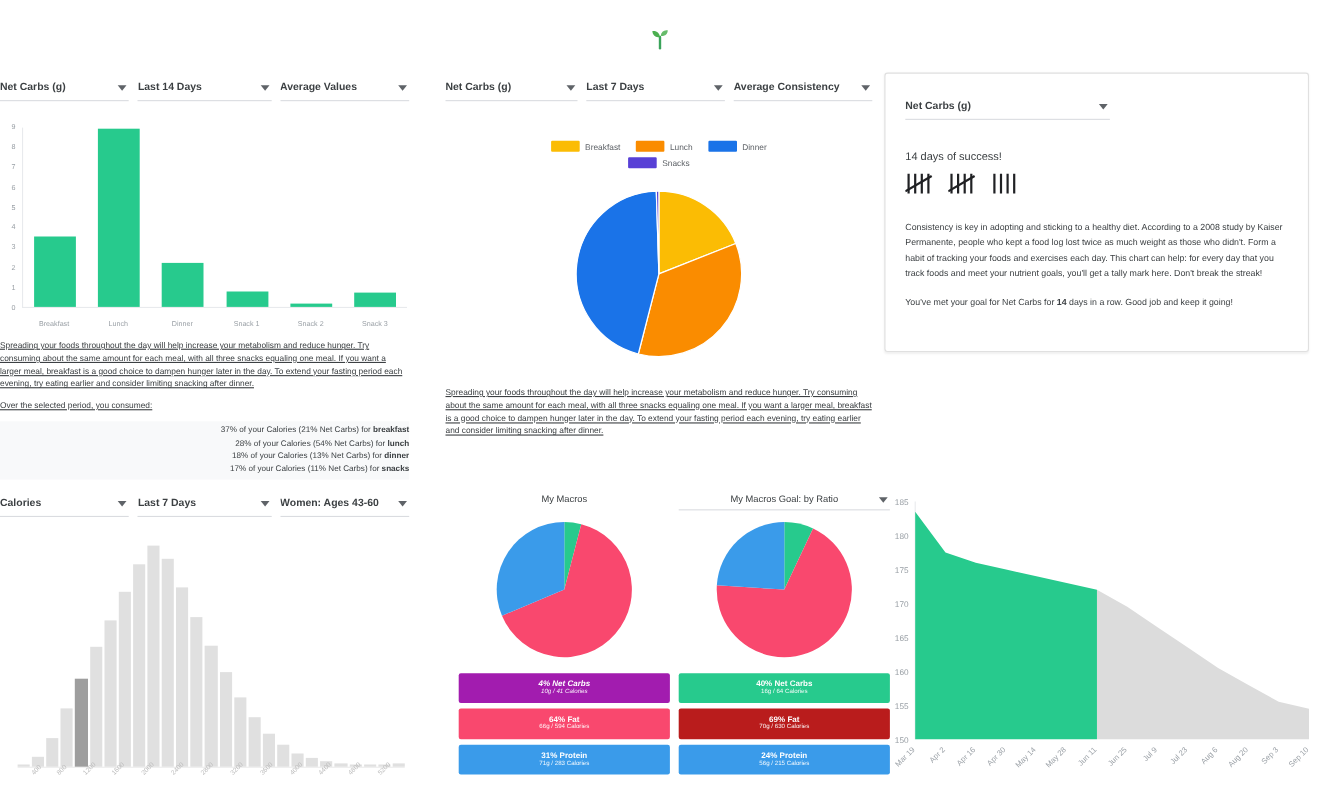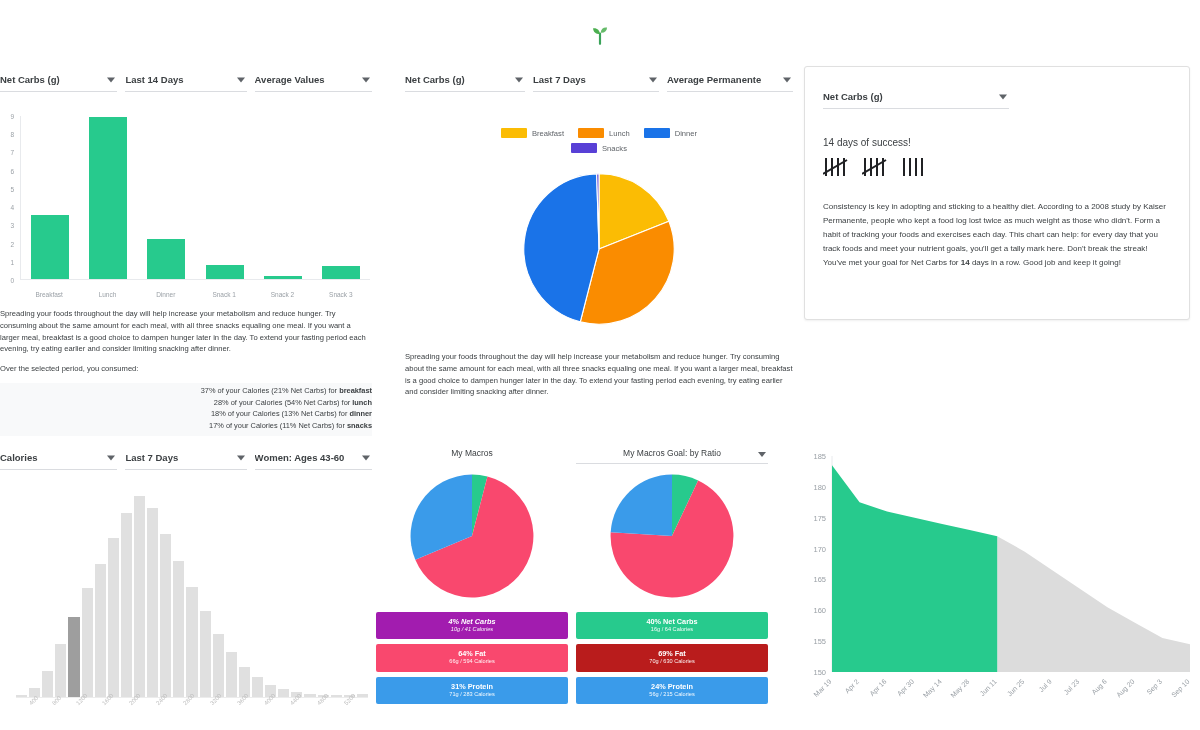--- a/index.html
+++ b/index.html
@@ -52,21 +52,21 @@
              transform: translateY(-50%); }
   .bc-bars { position: absolute; left: 0; right: 0; top: 0; bottom: 0;
              display: flex; align-items: flex-end; }
   .bc-col { flex: 1; display: flex; flex-direction: column;
             align-items: center; justify-content: flex-end; height: 100%; }
   .bc-bar { width: 38px; background: #27ca8d; }
   .bc-labels { position: absolute; left: 20px; right: 2px; bottom: 4px;
                display: flex; }
   .bc-lab { flex: 1; text-align: center; font-size: 6.5px; color: #9aa0a6; }
 
-  .body-text { font-size: 7.6px; line-height: 1.55; color: #3c4043; }
+  .body-text { font-size: 7.6px; line-height: 1.55; color: #3c4043; text-decoration: underline; }
   .body-text p { margin-bottom: 8px; }
   .stats { background: #f8f9fa; padding: 2px 0 4px 0; }
   .stats div { font-size: 7.4px; line-height: 1.58; color: #3c4043; text-align: right; }
   .stats b { font-weight: 700; }
 
   
   #p-midpie { left: 405px; top: 68px; width: 388px; }
   #p-midpie .dd-row .dd:nth-child(1){ width:120px; }
   #p-midpie .dd-row .dd:nth-child(2){ width:126px; }
   #p-midpie .dd-row .dd:nth-child(3){ width:126px; }
@@ -80,42 +80,42 @@
   .pie-wrap { display: flex; justify-content: center; margin-top: 16px; }
 
   
   #p-tally { left: 804px; top: 66px; width: 386px; height: 254px;
              background: #fff; border: 1px solid #e0e0e0; border-radius: 3px;
              box-shadow: 0 1px 2px rgba(60,64,67,.08); padding: 18px 18px 12px 18px; }
   #p-tally .dd { width: 186px; font-size: 9.5px; }
   .tally-head { font-size: 10px; margin-top: 28px; color: #3c4043; }
   .tally-marks { margin-top: 8px; display: flex; gap: 9px; align-items: flex-start; }
   .tally-body { margin-top: 22px; font-size: 8px; line-height: 1.75; color: #3c4043; }
-  .tally-body p + p { }
+  .tally-body p + p { margin-top: 12px; }
   .tally-body b { font-weight: 700; }
 
   
   #p-hist { left: 0; top: 446px; width: 372px; }
   #p-hist .dd-row .dd:nth-child(1){ width:122px; }
   #p-hist .dd-row .dd:nth-child(2){ width:126px; }
   #p-hist .dd-row .dd:nth-child(3){ width:122px; }
   .hist { position: relative; height: 240px; margin-top: 22px; }
   .hist-plot { position: absolute; left: 16px; right: 4px; top: 4px; bottom: 34px;
                display: flex; align-items: flex-end; gap: 2px;
                border-bottom: 1px solid #ececec; }
   .hist-bar { flex: 1; background: #e0e0e0; }
   .hist-bar.hl { background: #9e9e9e; }
   .hist-labels { position: absolute; left: 16px; right: 4px; bottom: 0; height: 34px;
                  display: flex; gap: 2px; }
   .hist-lab { flex: 1; font-size: 6px; color: #bdbdbd;
               transform: rotate(-45deg); transform-origin: left top;
               white-space: nowrap; margin-top: 4px; }
 
   
-  #p-macros { left: 376px; top: 448px; width: 392px; }
+  #p-macros { left: 417px; top: 448px; width: 392px; }
   .macro-cols { display: flex; gap: 8px; }
   .macro-col { flex: 1; }
   .macro-title { text-align: center; font-size: 8.5px; color: #3c4043;
                  font-weight: 400; height: 16px; position: relative; }
   .macro-title.with-dd { border-bottom: 1px solid #dadce0; padding-bottom: 3px; }
   .macro-title .caret { position: absolute; right: 2px; top: 4px;
                         width: 0; height: 0; border-left: 4px solid transparent;
                         border-right: 4px solid transparent; border-top: 5px solid #5f6368; }
   .macro-pie { display: flex; justify-content: center; margin-top: 8px; }
   .macro-legend { margin-top: 12px; display: flex; flex-direction: column; gap: 5px; }
@@ -220,21 +220,21 @@
     <div class="dd-row">
       <div class="dd">
         <span>Net Carbs (g)</span>
         <span class="caret"></span>
       </div>
       <div class="dd">
         <span>Last 7 Days</span>
         <span class="caret"></span>
       </div>
       <div class="dd">
-        <span>Average Permanente</span>
+        <span>Average Consistency</span>
         <span class="caret"></span>
       </div>
     </div>
 
     <div class="pie-legend" id="pie-legend">
         <div class="pl-line">
           <div class="pl-item">
             <span class="pl-sw" style="background: rgb(251, 188, 4);"></span>
             <span>Breakfast</span>
           </div>

